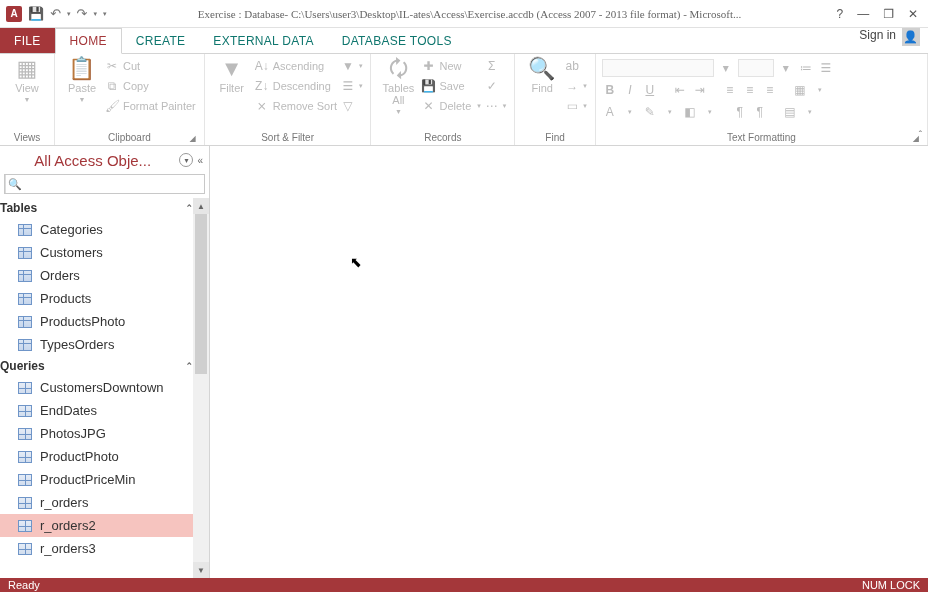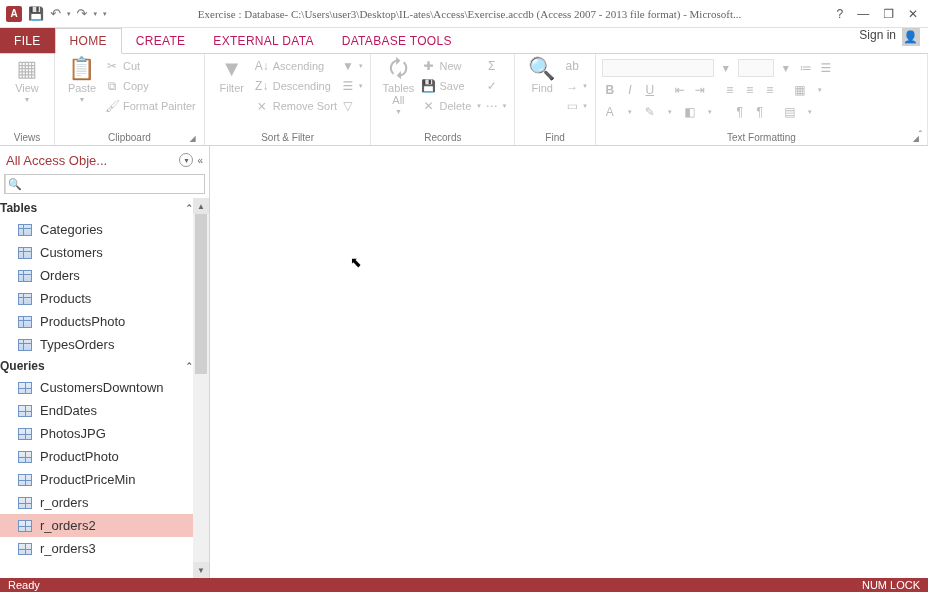--- a/index.html
+++ b/index.html
@@ -9,21 +9,21 @@
 .titlebar { height: 28px; background: #fff; display: flex; align-items: center; border-bottom: 1px solid #e1e1e1; font-size: 11px; color: #666; }
 .titlebar .qat { display: flex; align-items: center; gap: 6px; padding: 0 6px; }
 .titlebar .qat .app-icon { width: 16px; height: 16px; background: #a4373a; color: #fff; font-weight: bold; font-size: 10px; display: flex; align-items: center; justify-content: center; border-radius: 2px; }
 .titlebar .qat .qat-icon { color: #777; font-size: 13px; cursor: pointer; }
 .titlebar .title-text { flex: 1; text-align: center; color: #666; white-space: nowrap; overflow: hidden; text-overflow: ellipsis; padding: 0 4px; font-family: Liberation Serif, serif;}
 .titlebar .win-controls { display: flex; align-items: center; gap: 14px; padding: 0 10px; color: #555; }
 .titlebar .win-controls span { cursor: pointer; font-size: 12px; }
 
 
 .tabs { height: 26px; display: flex; align-items: stretch; font-size: 12px; border-bottom: 1px solid #d4d4d4; }
-.tab { padding: 0 14px; display: flex; align-items: center; color: #be185d; text-transform: uppercase; letter-spacing: .3px; cursor: pointer; }
+.tab { padding: 0 14px; display: flex; align-items: center; color: #0f766e; text-transform: uppercase; letter-spacing: .3px; cursor: pointer; }
 .tab.file { background: #a4373a; color: #fff; }
 .tab.active { color: #a4373a; border: 1px solid #d4d4d4; border-bottom: 1px solid #fff; background: #fff; margin-bottom: -1px; }
 .signin { margin-left: auto; padding: 0 8px; display: flex; align-items: flex-start; color: #444; font-size: 12px; gap: 6px; text-transform: none; cursor: pointer; }
 .signin .avatar { width: 18px; height: 18px; background: #d0d0d0; display: flex; align-items: center; justify-content: center; font-size: 12px; color: #888; }
 
 
 .ribbon { height: 92px; display: flex; background: #fff; border-bottom: 1px solid #d4d4d4; position: relative; }
 .group { display: flex; flex-direction: column; border-right: 1px solid #e5e5e5; padding: 2px 6px 0 6px; }
 .group-body { flex: 1; display: flex; align-items: flex-start; }
 .group-label { font-size: 10px; color: #777; text-align: center; padding-bottom: 2px; position: relative; }
@@ -41,21 +41,21 @@
 .textfmt .size-box { width: 36px; }
 .textfmt .ic { color: #bbb; font-size: 12px; width: 16px; text-align: center; cursor: pointer; }
 .ribbon-collapse { position: absolute; right: 6px; bottom: 4px; font-size: 10px; color: #777; cursor: pointer; }
 
 
 .body { display: flex; height: calc(600px - 28px - 26px - 92px - 22px); }
 
 
 .navpane { width: 210px; border-right: 1px solid #d4d4d4; display: flex; flex-direction: column; background: #fff; }
 .np-header { display: flex; align-items: center; height: 28px; padding: 0 6px; }
-.np-title { flex: 1; color: #a4373a; font-size: 13px; white-space: nowrap; overflow: hidden; text-overflow: ellipsis; }
+.np-title { flex: 1; color: #a4373a; font-size: 15px; white-space: nowrap; overflow: hidden; text-overflow: ellipsis; text-align: center; }
 .np-header .circle-arrow { width: 14px; height: 14px; border: 1px solid #999; border-radius: 50%; font-size: 8px; display: flex; align-items: center; justify-content: center; color: #666; margin-right: 4px; cursor: pointer; }
 .np-header .shutter { font-size: 10px; color: #666; cursor: pointer; }
 .np-search { display: flex; border: 1px solid #c8c8c8; margin: 0 4px 4px 4px; height: 20px; }
 .np-search input { flex: 1; border: none; outline: none; font-size: 11px; font-style: italic; color: #888; padding: 0 4px; background: #fff; }
 .np-search .sbtn { width: 20px; display: flex; align-items: center; justify-content: center; color: #2a6fb5; font-size: 11px; border-left: 1px solid #dcdcdc; cursor: pointer; }
 .np-scroll { flex: 1; overflow: hidden; position: relative; }
 .np-items { position: absolute; left: 0; right: 16px; top: 0; bottom: 0; overflow: hidden; }
 .np-sb { position: absolute; right: 0; top: 0; bottom: 0; width: 16px; background: #f0f0f0; display: flex; flex-direction: column; align-items: center; }
 .np-sb .arr { height: 16px; width: 100%; display: flex; align-items: center; justify-content: center; font-size: 8px; color: #666; background: #e6e6e6; cursor: pointer; }
 .np-sb .track { flex: 1; width: 100%; position: relative; }

